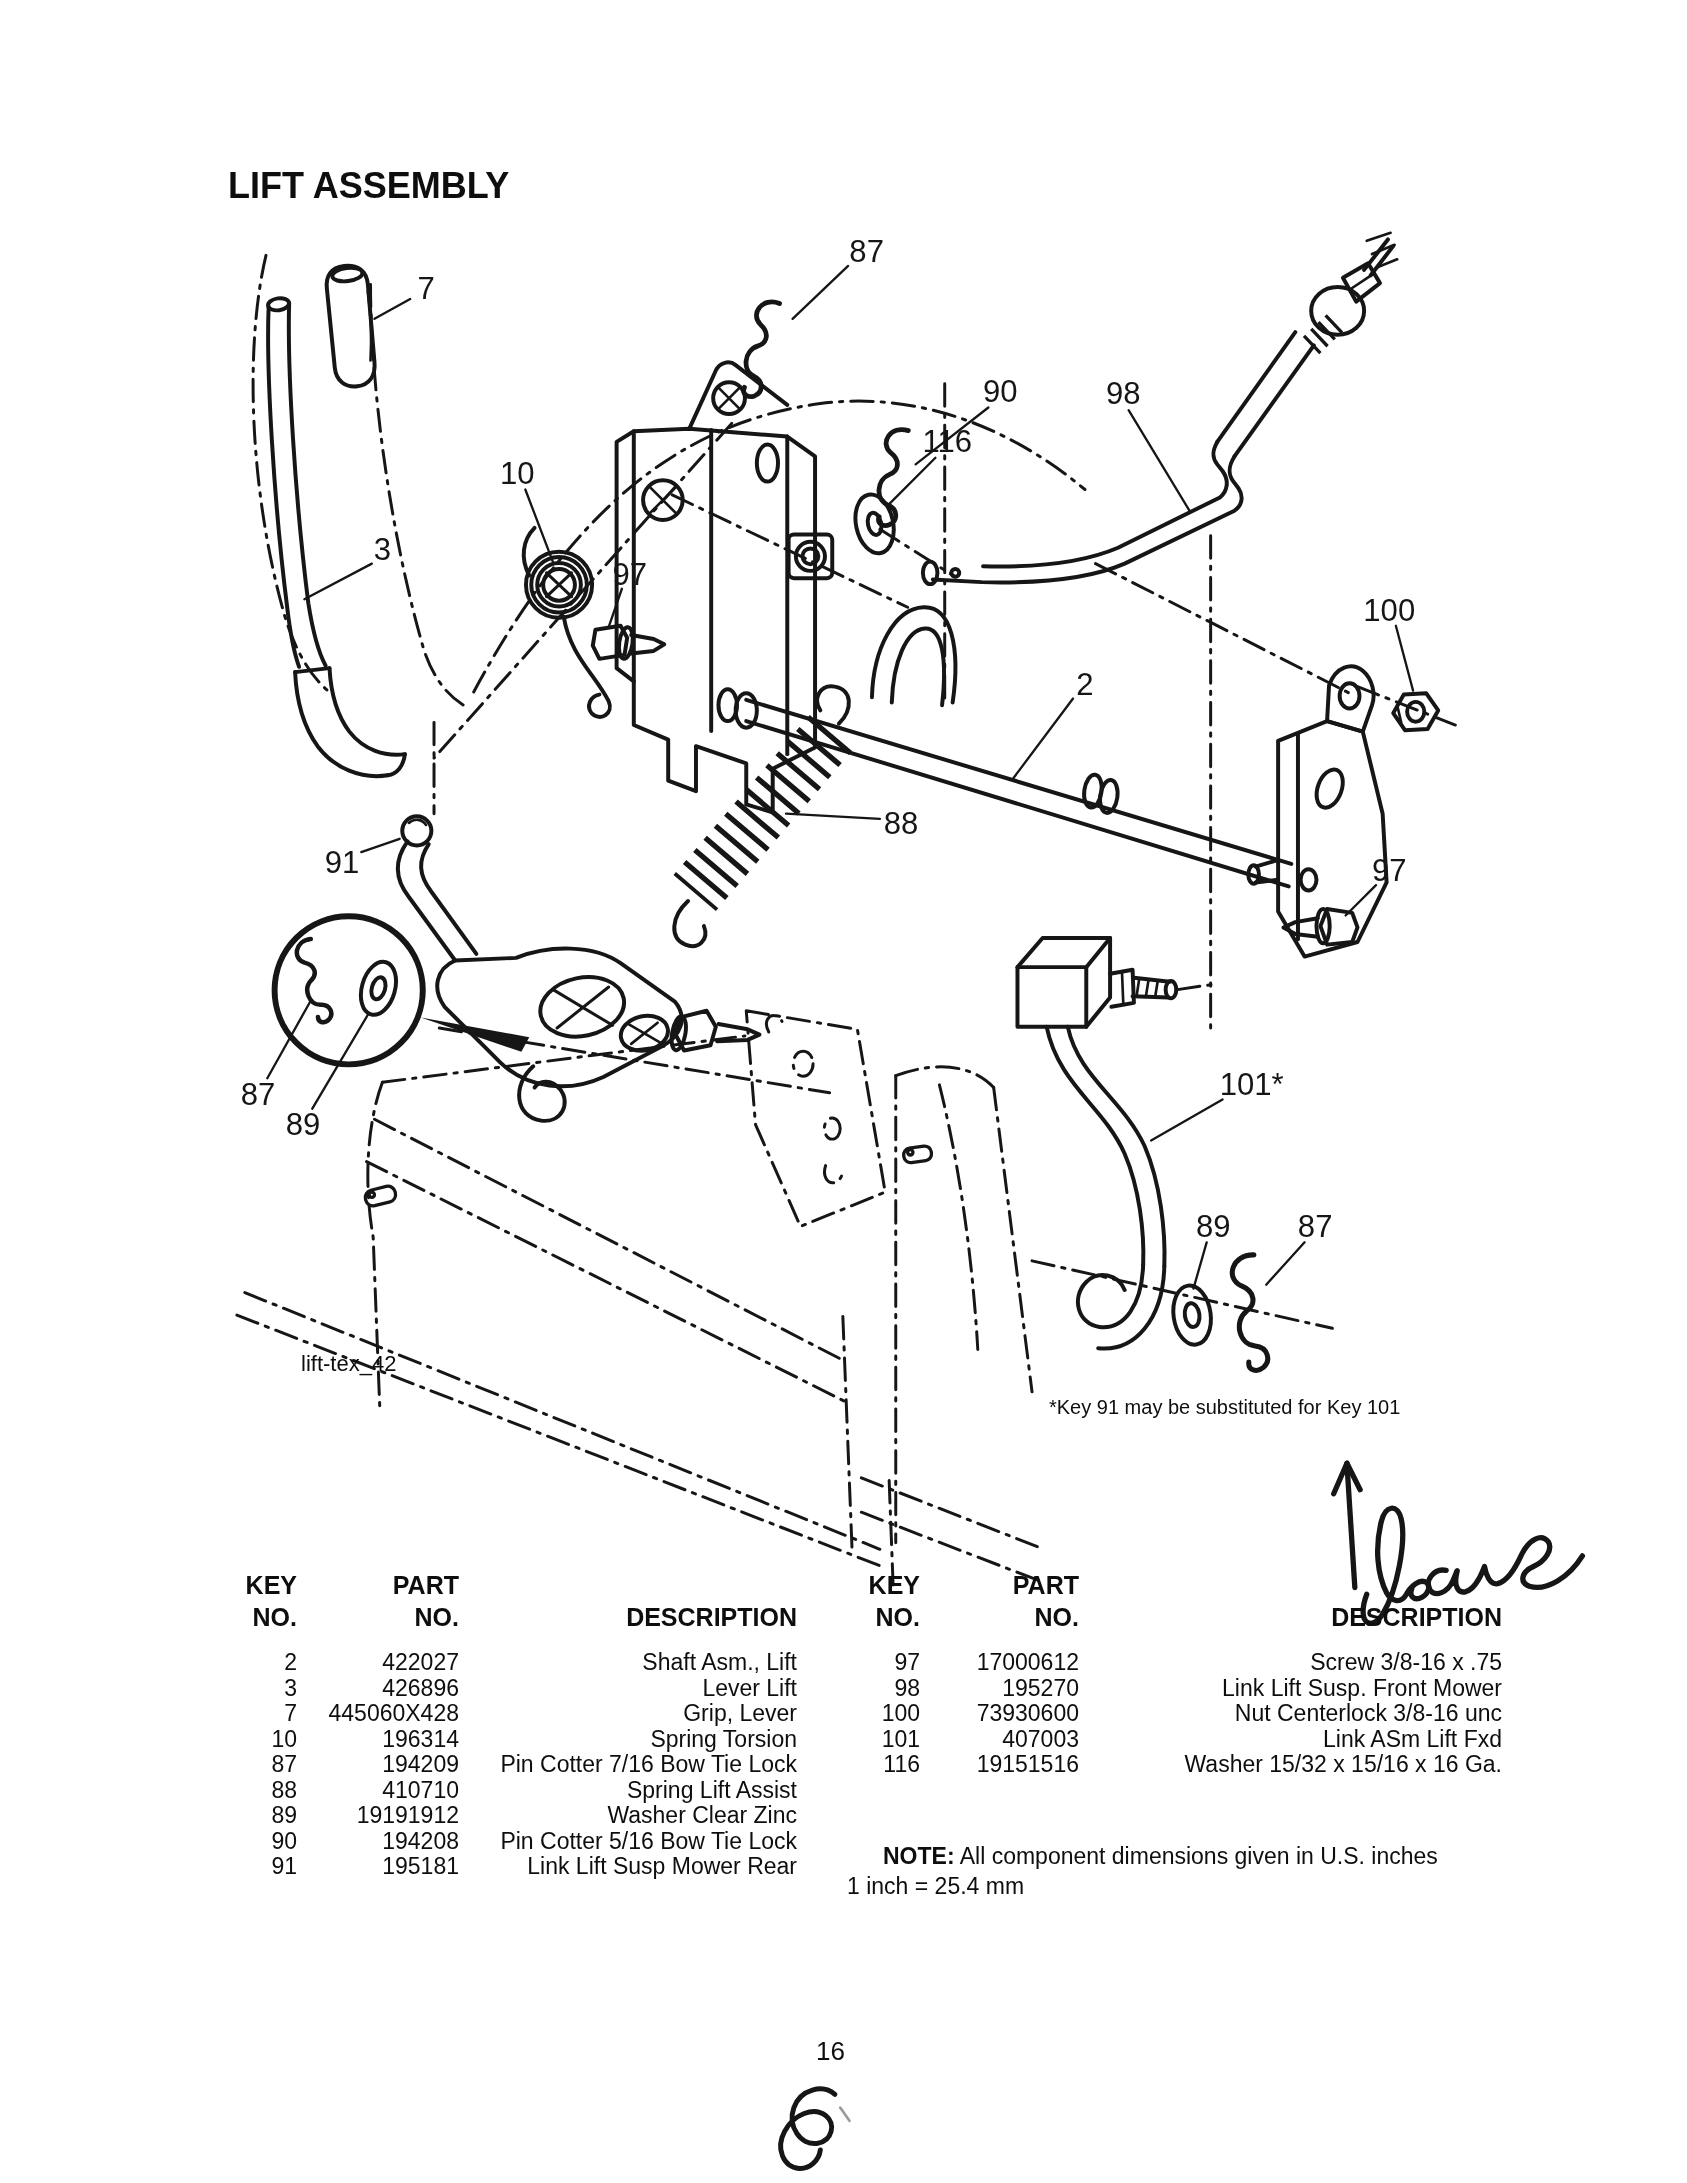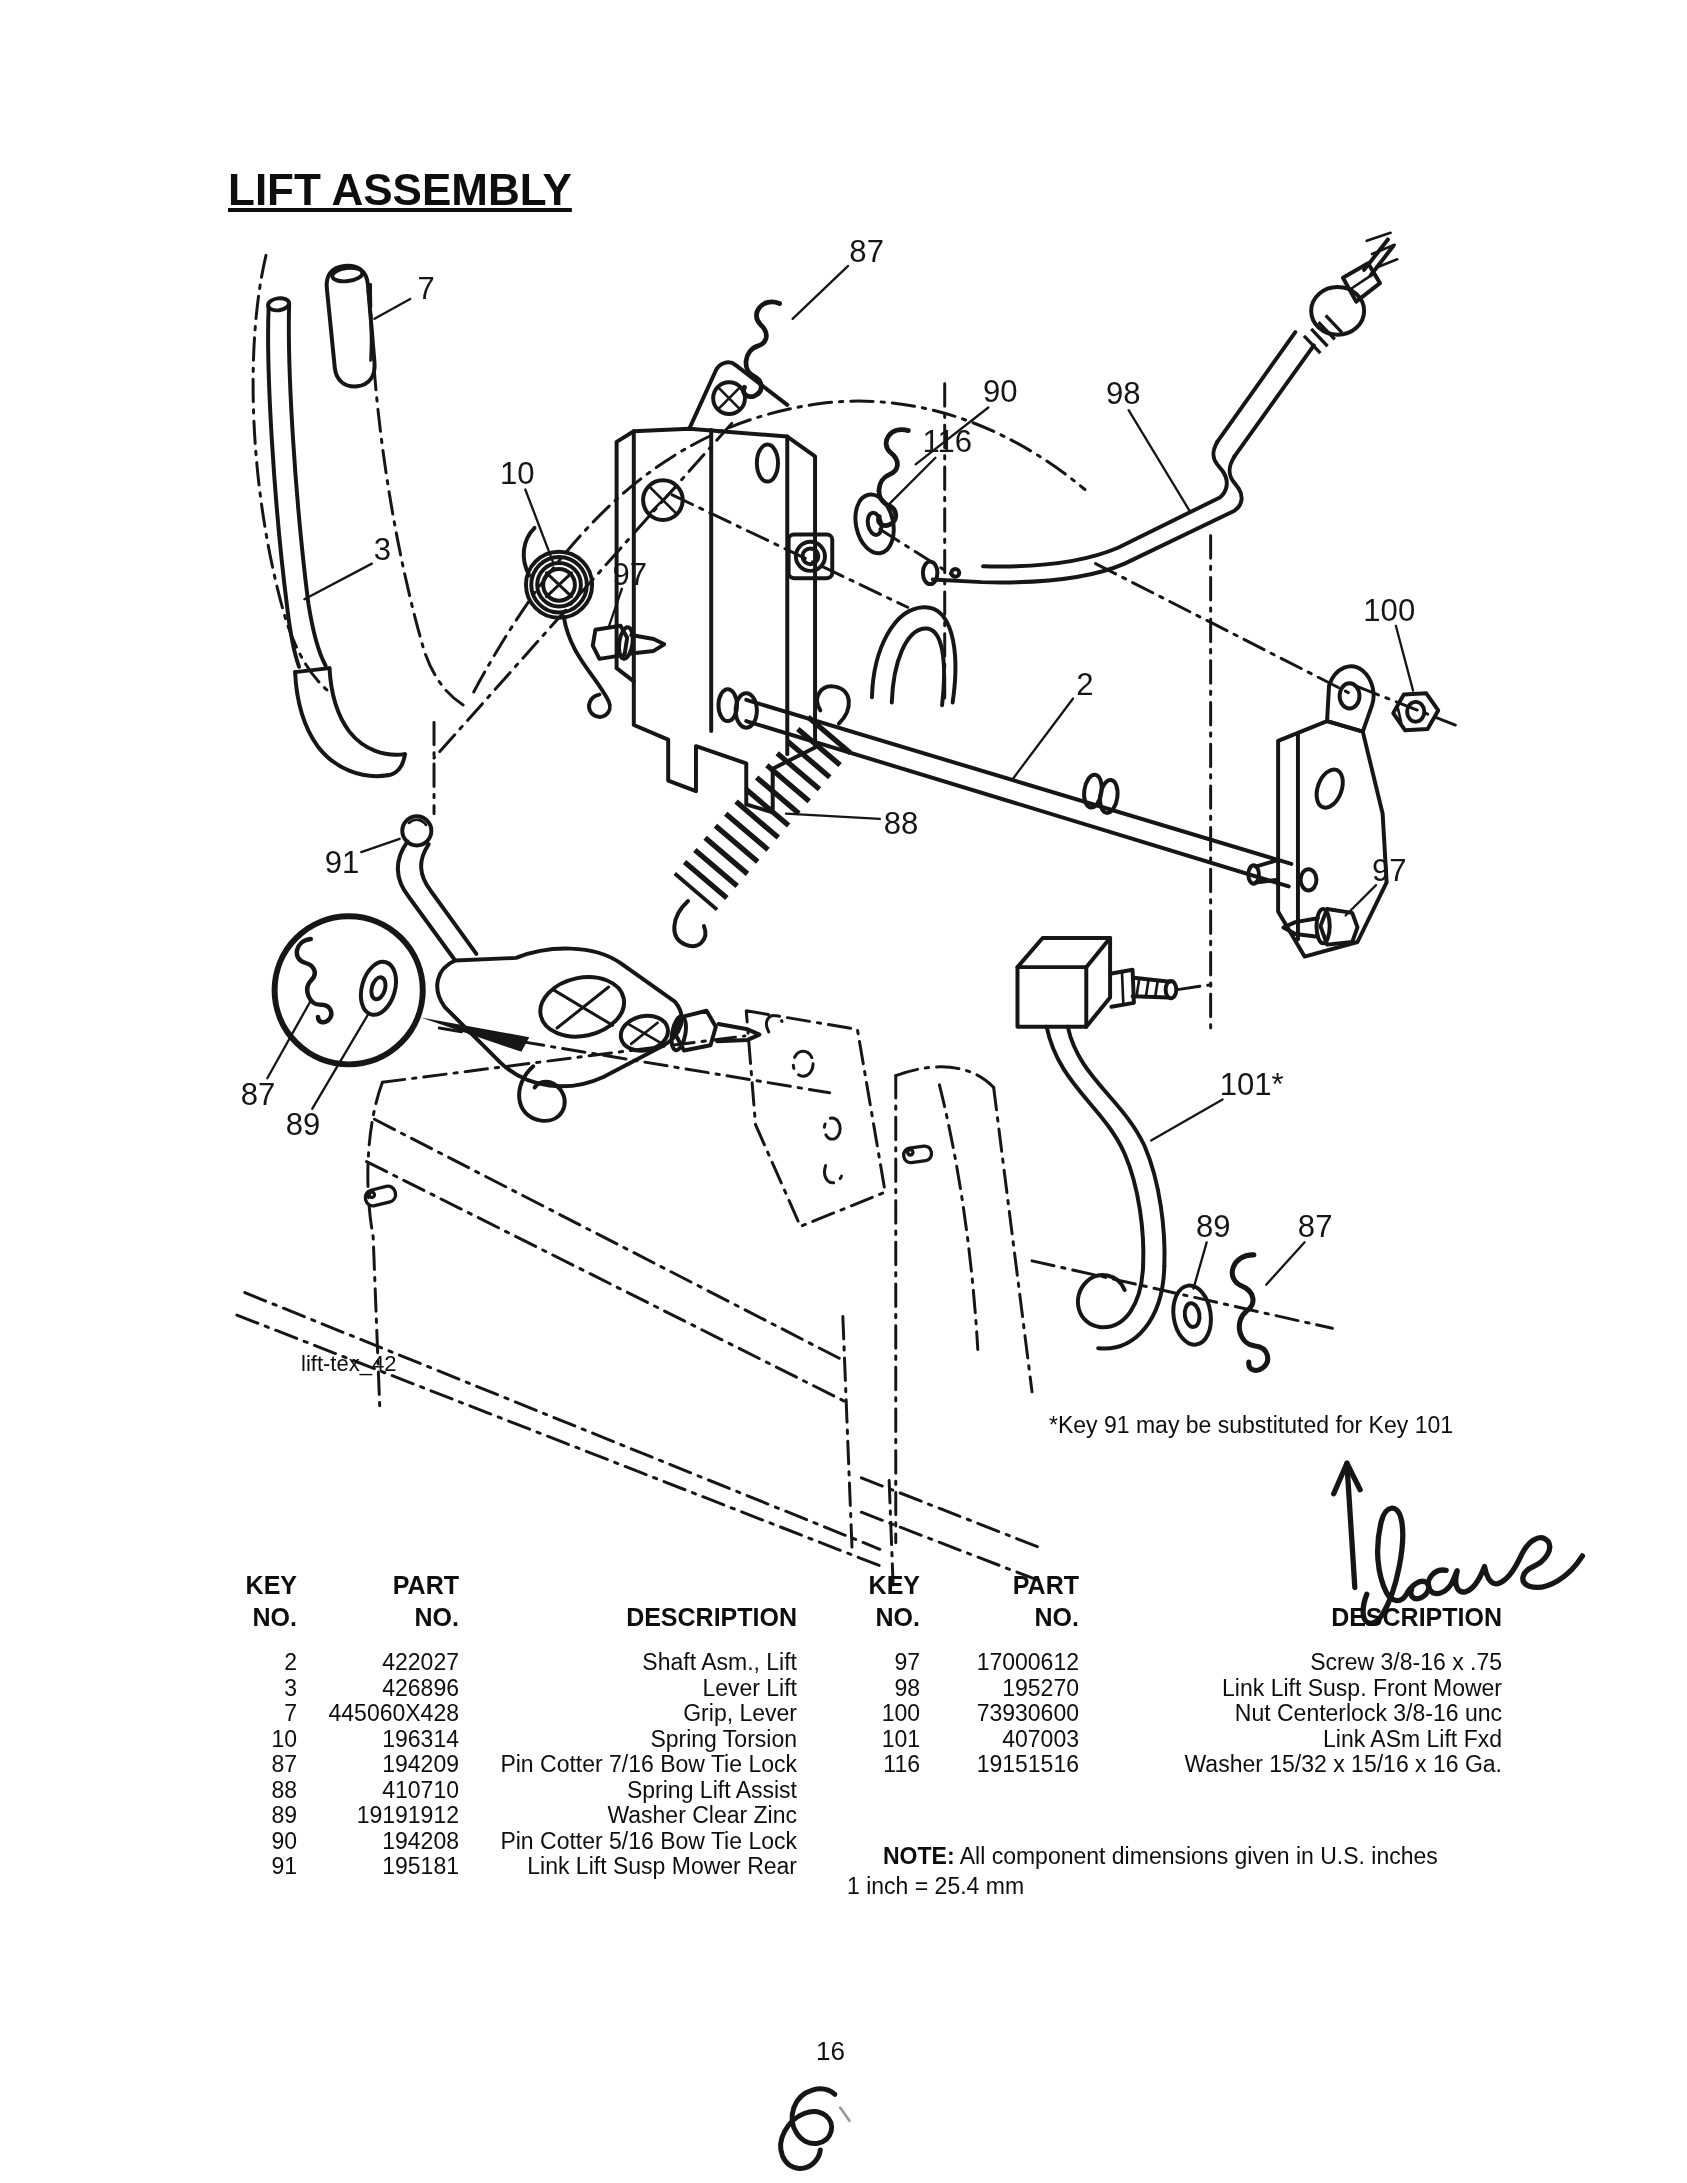--- a/index.html
+++ b/index.html
@@ -6,23 +6,23 @@
   .page{
     position:relative;width:1687px;height:2183px;background:#ffffff;
     font-family:"Liberation Sans",sans-serif;color:#0e0e0e;overflow:hidden;
   }
   .page *{box-sizing:border-box;}
   svg.art{position:absolute;left:0;top:0;pointer-events:none;}
   .doc-title{
     position:absolute;top:99px;left:20px;width:1614px;text-align:center;
     font-size:37px;font-weight:bold;letter-spacing:0px;white-space:nowrap;
   }
-  .doc-subtitle{position:absolute;top:165px;left:228px;font-size:44px;font-weight:bold;text-decoration:underline;}
+  .doc-subtitle{position:absolute;top:165px;left:228px;font-size:36px;font-weight:bold;}
   .fig-tag{position:absolute;top:1351px;left:301px;font-size:22px;}
-  .fig-footnote{position:absolute;top:1396px;left:1049px;font-size:23px;margin-top:16px;}
+  .fig-footnote{position:absolute;top:1396px;left:1049px;font-size:20px;}
   .ptable{position:absolute;top:1569px;text-align:right;}
   .ptable.t-left{left:228px;width:569px;}
   .ptable.t-right{left:847px;width:655px;}
   .phead{display:grid;font-weight:bold;font-size:25px;line-height:32px;}
   .t-left .phead,.t-left .prow{grid-template-columns:69px 162px auto;}
   .t-right .phead,.t-right .prow{grid-template-columns:73px 159px auto;}
   .phead .h-desc{padding-top:32px;}
   .rows{margin-top:17px;}
   .prow{display:grid;font-size:23px;line-height:25.5px;}
   .note-block{position:absolute;left:847px;top:1841px;font-size:23px;line-height:30px;width:648px;}

